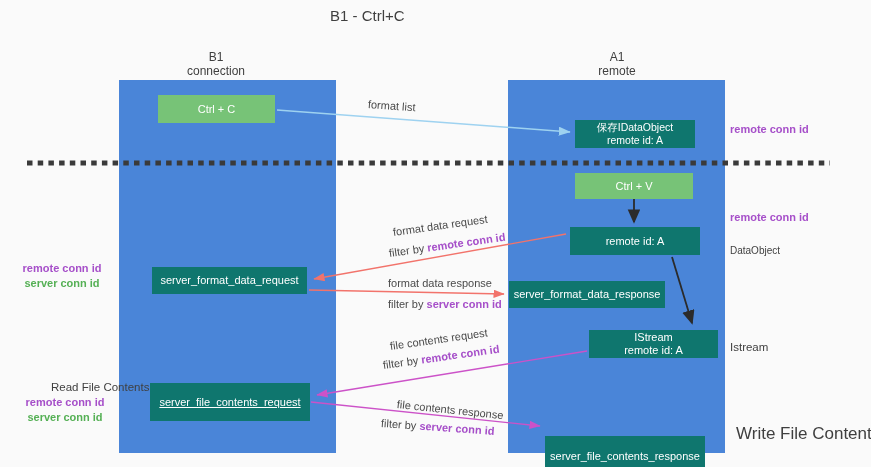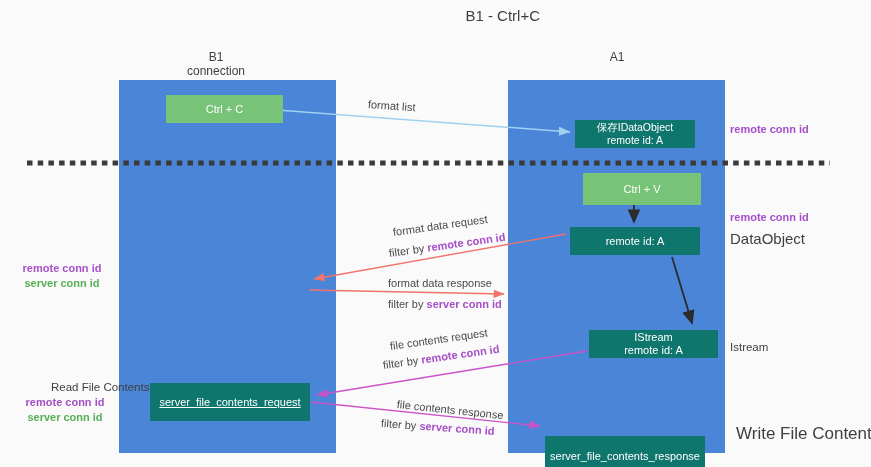--- a/index.html
+++ b/index.html
@@ -1,27 +1,27 @@
 <!DOCTYPE html>
 <html><head>
 <meta charset="utf-8">
 <style>
   html,body{margin:0;padding:0;background:#fafafa;}
   #canvas{
     position:relative;width:871px;height:467px;background:#fafafa;overflow:hidden;
     font-family:"Liberation Sans","DejaVu Sans",sans-serif;color:#3f3f3f;
   }
   .abs{position:absolute;}
-  .title{left:330px;top:6px;width:210px;text-align:right;font-size:15px;line-height:20px;color:#3f3f3f;}
+  .title{left:330px;top:6px;width:210px;text-align:left;font-size:15px;line-height:20px;color:#3f3f3f;}
   .col-header{font-size:12px;line-height:14px;text-align:center;color:#3f3f3f;}
   .column{background:#4a85d8;top:80px;height:373px;width:217px;}
   .node{box-sizing:border-box;text-align:center;color:#fff;font-size:11px;line-height:13px;
         display:flex;flex-direction:column;justify-content:center;white-space:nowrap;}
   .orange{background:#0f766e;}
-  .green{background:#77c377;margin-left:8px;}
+  .green{background:#77c377;}
   .edge-label{font-size:11px;color:#4a4a4a;white-space:nowrap;transform-origin:left center;}
   .bold-purple{color:#a64fc9;font-weight:bold;}
   .bold-green{color:#55b055;font-weight:bold;}
   .side-label{font-size:11px;white-space:nowrap;}
   .side-stack{text-align:center;line-height:15px;}
   svg.layer{position:absolute;left:0;top:0;pointer-events:none;}
 </style>
 </head>
 <body>
 
@@ -30,20 +30,21 @@
   <div class="abs title">
     <div>B1 - Ctrl+C</div>
   </div>
 
   <div class="abs col-header" style="left:156px;top:50px;width:120px;">
     <div>B1</div>
     <div>connection</div>
   </div>
   <div class="abs col-header" style="left:557px;top:50px;width:120px;">
     <div>A1</div>
+    <div>remote</div>
   </div>
 
   <div class="abs column" style="left:119px;"></div>
   <div class="abs column" style="left:508px;"></div>
 
   <svg class="layer" width="871" height="467" viewBox="0 0 871 467">
     <defs>
       <marker id="mBlue" markerWidth="9" markerHeight="8" refX="7.5" refY="3" orient="auto">
         <path d="M0,0 L8,3 L0,6 Z" fill="#9ed2f0"></path>
       </marker>
@@ -74,29 +75,35 @@
 
   <div class="abs node green" style="left:158px;top:95px;width:117px;height:28px;">
     <span>Ctrl + C</span>
   </div>
 
   <div class="abs node orange" style="left:575px;top:120px;width:120px;height:28px;font-size:10.5px;">
     <span>保存IDataObject</span>
     <span>remote id: A</span>
   </div>
 
-  <div class="abs node green" style="left:575px;top:173px;width:118px;height:32px;">
+  <div class="abs node green" style="left:575px;top:173px;width:118px;height:26px;">
     <span>Ctrl + V</span>
   </div>
 
   <div class="abs node orange" style="left:570px;top:227px;width:130px;height:28px;">
     <span>remote id: A</span>
   </div>
 
+  <div class="abs node orange" style="left:152px;top:267px;width:155px;height:27px;">
+    <span>server_format_data_request</span>
+  </div>
 
+  <div class="abs node orange" style="left:509px;top:281px;width:156px;height:27px;">
+    <span>server_format_data_response</span>
+  </div>
 
   <div class="abs node orange" style="left:589px;top:330px;width:129px;height:28px;">
     <span>IStream</span>
     <span>remote id: A</span>
   </div>
 
   <div class="abs node orange" style="left:150px;top:383px;width:160px;height:38px;text-decoration:underline;">
     <span>server_file_contents_request</span>
   </div>
 
@@ -125,21 +132,21 @@
   </div>
 
   <div class="abs edge-label" style="left:397px;top:398px;transform:rotate(6deg);">file contents response</div>
   <div class="abs edge-label" style="left:381px;top:417px;transform:rotate(4deg);">
     <span>filter by</span>
     <span class="bold-purple">server conn id</span>
   </div>
 
   <div class="abs side-label bold-purple" style="left:730px;top:123px;">remote conn id</div>
   <div class="abs side-label bold-purple" style="left:730px;top:211px;">remote conn id</div>
-  <div class="abs side-label" style="left:730px;top:230px;font-size:15px;">DataObject</div>
+  <div class="abs side-label" style="left:730px;top:245px;font-size:10px;">DataObject</div>
   <div class="abs side-label" style="left:730px;top:341px;font-size:11.5px;">Istream</div>
   <div class="abs side-label" style="left:736px;top:424px;font-size:17px;">Write File Contents</div>
 
   <div class="abs side-stack" style="left:8px;top:261px;width:108px;">
     <div class="side-label bold-purple">remote conn id</div>
     <div class="side-label bold-green">server conn id</div>
   </div>
 
   <div class="abs side-stack" style="left:10px;top:380px;width:110px;">
     <div class="side-label" style="font-size:11.5px;color:#3f3f3f;margin-left:41px;">Read File Contents</div>

